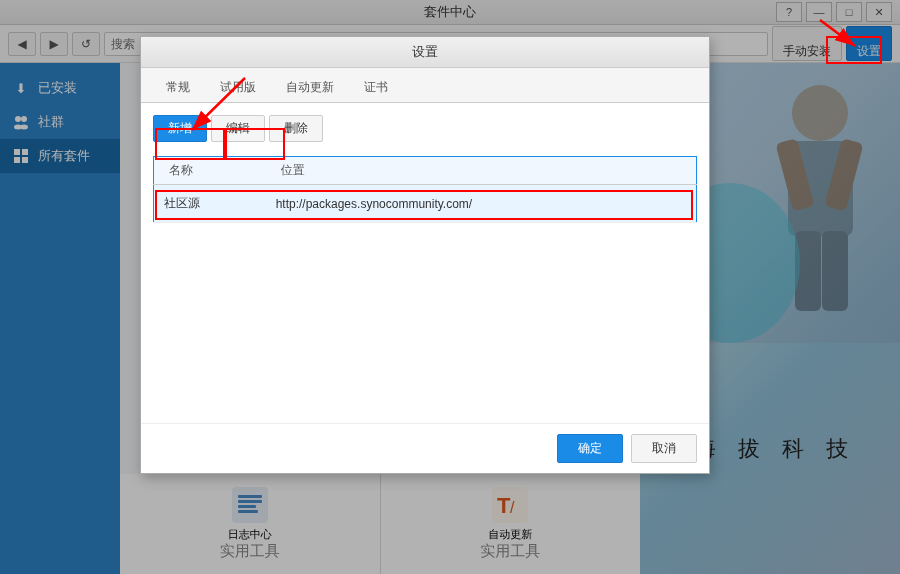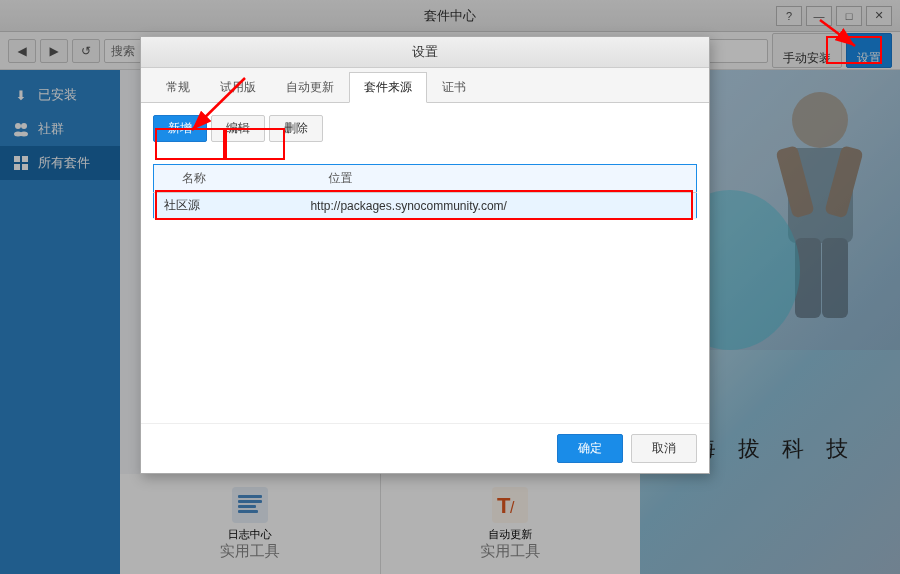--- a/index.html
+++ b/index.html
@@ -18,21 +18,21 @@
       top: 0; left: 0;
       width: 900px;
       height: 574px;
       background: #f0f0f0;
       display: flex;
       flex-direction: column;
     }
 
     
     .title-bar {
-      height: 32px;
+      height: 25px;
       background: linear-gradient(to bottom, #f5f5f5, #e8e8e8);
       display: flex;
       align-items: center;
       justify-content: space-between;
       border-bottom: 1px solid #ccc;
       padding: 0 8px;
       position: relative;
     }
     .title-bar-center {
       position: absolute;
@@ -269,21 +269,21 @@
       min-height: 320px;
       display: flex;
       flex-direction: column;
       gap: 10px;
     }
 
     
     .dialog-toolbar {
       display: flex;
       gap: 4px;
-      margin-bottom: 12px;
+      margin-bottom: 4px;
     }
     .dialog-toolbar-btn {
       padding: 4px 14px;
       border: 1px solid #ccc;
       background: #f5f5f5;
       cursor: pointer;
       font-size: 12px;
       color: #333;
       border-radius: 2px;
     }
@@ -294,29 +294,29 @@
     }
 
     
     .sources-table {
       border: 1px solid #1a8ce8;
       width: 100%;
       border-collapse: collapse;
     }
     .sources-table th {
       background: #f0f7ff;
-      padding: 5px 28px;
+      padding: 5px 15px;
       text-align: left;
       font-size: 12px;
       color: #555;
       border-bottom: 1px solid #ccc;
       font-weight: normal;
     }
     .sources-table td {
-      padding: 4px 10px;
+      padding: 10px 10px;
       font-size: 12px;
       color: #333;
       border-bottom: 1px solid #eee;
     }
     .sources-table tr.selected td {
       background: #e8f4ff;
     }
 
     
     .dialog-footer {
@@ -468,21 +468,20 @@
 <div class="modal-overlay"></div>
 
 <div class="settings-dialog">
 
   <div class="dialog-title-bar">设置</div>
 
   <div class="dialog-tabs">
     <div class="dialog-tab">常规</div>
     <div class="dialog-tab">试用版</div>
     <div class="dialog-tab">自动更新</div>
-    <div class="dialog-tab active">套件来源</div>
     <div class="dialog-tab">证书</div>
   </div>
 
   <div class="dialog-body">
 
     <div class="dialog-toolbar">
       <button class="dialog-toolbar-btn primary">新增</button>
       <button class="dialog-toolbar-btn">编辑</button>
       <button class="dialog-toolbar-btn">删除</button>
     </div>

